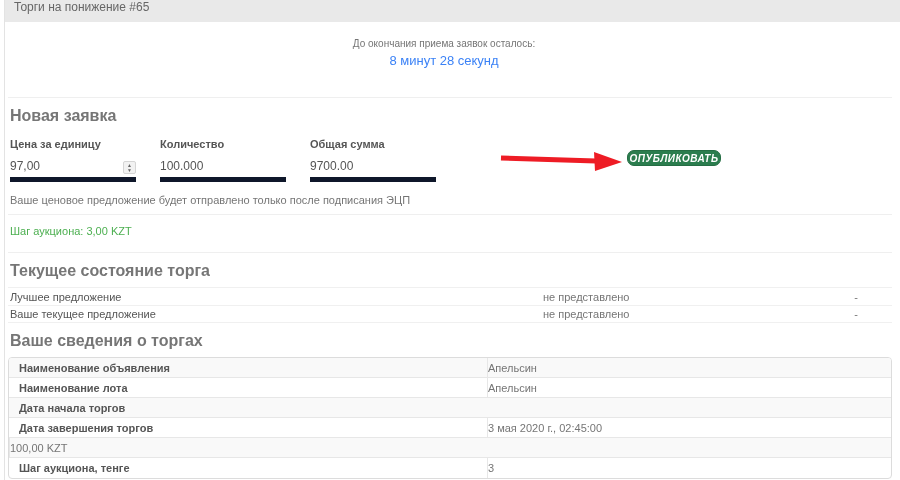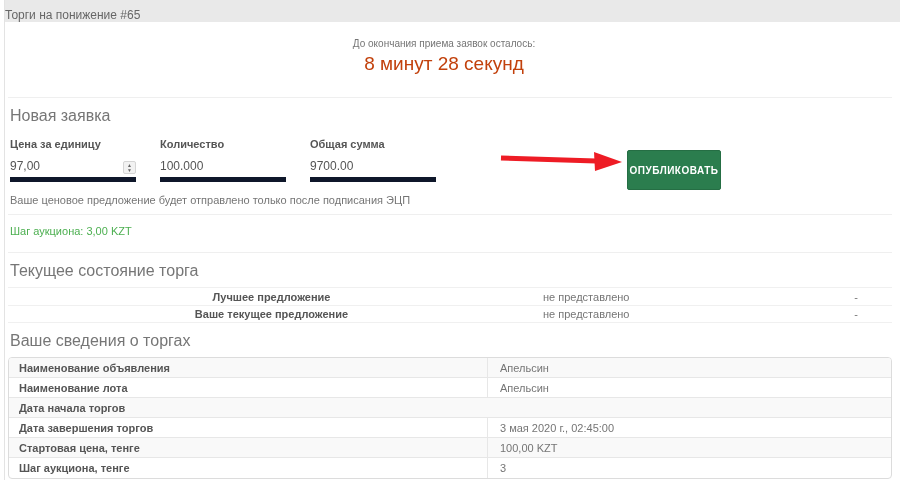--- a/index.html
+++ b/index.html
@@ -11,89 +11,91 @@
     overflow: hidden;
     color: #555;
   }
   .left-edge-line {
     position: absolute; left: 4px; top: 0; bottom: 0;
     width: 1px; background: #e3e3e3;
   }
   .titlebar {
     position: absolute; left: 5px; right: 0; top: 0; height: 22px;
     background: #e9e9e9;
-    display: flex; align-items: flex-end;
+    display: flex; align-items: flex-start;
+    padding-left: 9px;
     font-size: 12px; color: #666;
   }
   .countdown {
     position: absolute; left: 0; right: 12px; top: 38px;
     text-align: center;
   }
   .countdown-label { font-size: 10px; color: #757575; }
-  .countdown-value { font-size: 19px; color: #c2410c; margin-top: 4px; }
+  .countdown-value { font-size: 13px; color: #3b82f6; margin-top: 4px; }
   .divider {
     position: absolute; left: 8px; right: 8px; height: 1px;
     background: #efefef;
   }
   .section-heading {
     position: absolute; left: 10px;
-    font-size: 16px; color: #767676; font-weight: 400;
+    font-size: 16px; color: #767676; font-weight: 700;
   }
   .field { position: absolute; width: 126px; }
   .field-label { font-size: 11px; font-weight: bold; color: #555; }
   .field-input-wrap { position: relative; margin-top: 6px; border-bottom: 5px solid #0f172a; }
   .field-input {
     width: 100%; border: none; outline: none; background: transparent;
     font-family: "Liberation Sans", sans-serif;
     font-size: 12px; color: #555; padding: 1px 0 4px 0;
   }
   .stepper {
     position: absolute; right: 0; bottom: 3px;
     width: 13px; height: 13px;
     background: #f2f2f2; border: 1px solid #d5d5d5; border-radius: 2px;
     display: flex; flex-direction: column; align-items: center; justify-content: center;
     font-size: 5px; line-height: 5px; color: #666; cursor: pointer;
   }
   .publish-btn {
     position: absolute; left: 627px; top: 150px;
-    width: 94px; height: 40px;
-    background: #2b7d4e; border: 1px solid #256e44; border-radius: 2px;
+    width: 94px; height: 16px;
+    background: #2b7d4e; border: 1px solid #256e44; border-radius: 7px;
     color: #fff; font-size: 10px; font-weight: bold; letter-spacing: 0.5px;
     font-family: "Liberation Sans", sans-serif;
     cursor: pointer;
+    font-style: italic;
   }
   .arrow-annot { position: absolute; left: 498px; top: 150px; }
   .note-text { position: absolute; left: 10px; top: 194px; font-size: 11px; color: #757575; }
   .step-text { position: absolute; left: 10px; top: 225px; font-size: 11px; color: #4caf50; }
   .state-table { position: absolute; left: 8px; right: 8px; top: 287px; }
   .state-row {
     display: grid; grid-template-columns: 525px 287px 1fr;
     height: 18px; align-items: center;
     border-top: 1px solid #f0f0f0;
     font-size: 11px;
   }
   .state-table .state-row:last-child { border-bottom: 1px solid #f0f0f0; }
-  .state-row .lbl { font-weight: bold; color: #555; padding-left: 2px; text-align: center; }
+  .state-row .lbl { font-weight: normal; color: #555; padding-left: 2px; }
   .state-row .val { color: #757575; padding-left: 10px; }
   .state-row .extra { color: #757575; text-align: center; }
   .info-table {
     position: absolute; left: 8px; right: 8px; top: 357px;
     border: 1px solid #dcdcdc; border-radius: 4px;
     overflow: hidden; background: #fff;
   }
   .info-row {
     display: grid; grid-template-columns: 478px 1fr;
     height: 20px; align-items: center;
     font-size: 11px;
     border-bottom: 1px solid #e7e7e7;
   }
   .info-row:last-child { border-bottom: none; }
   .info-row:nth-child(odd) { background: #f9f9f9; }
   .info-row .lbl { font-weight: bold; color: #555; padding-left: 10px; }
-  .info-row .val { color: #757575; padding-left: 12px; border-left: 1px solid #e7e7e7; height: 100%; display: flex; align-items: center; }
+  .info-row .val { color: #757575; border-left: 1px solid #e7e7e7; height: 100%; display: flex; align-items: center; }
 </style>
 </head>
 <body>
 
 <div class="left-edge-line"></div>
 
 <div class="titlebar">
   <span>Торги на понижение #65</span>
 </div>
 
@@ -173,20 +175,19 @@
     <span class="val">Апельсин</span>
   </div>
   <div class="info-row">
     <span class="lbl">Дата начала торгов</span>
   </div>
   <div class="info-row">
     <span class="lbl">Дата завершения торгов</span>
     <span class="val">3 мая 2020 г., 02:45:00</span>
   </div>
   <div class="info-row">
-    <span class="lbl">Стартовая цена, тенге</span>
     <span class="val">100,00 KZT</span>
   </div>
   <div class="info-row">
     <span class="lbl">Шаг аукциона, тенге</span>
     <span class="val">3</span>
   </div>
 </div>
 
 </body></html>

